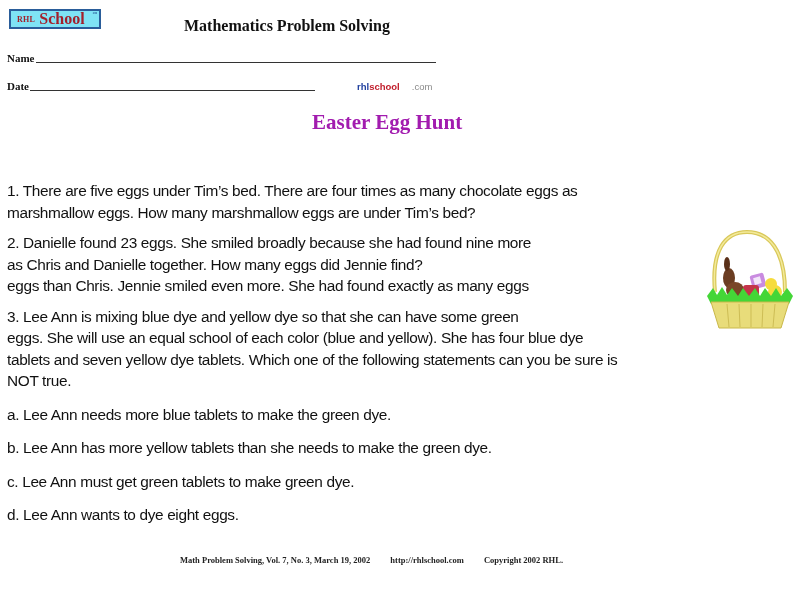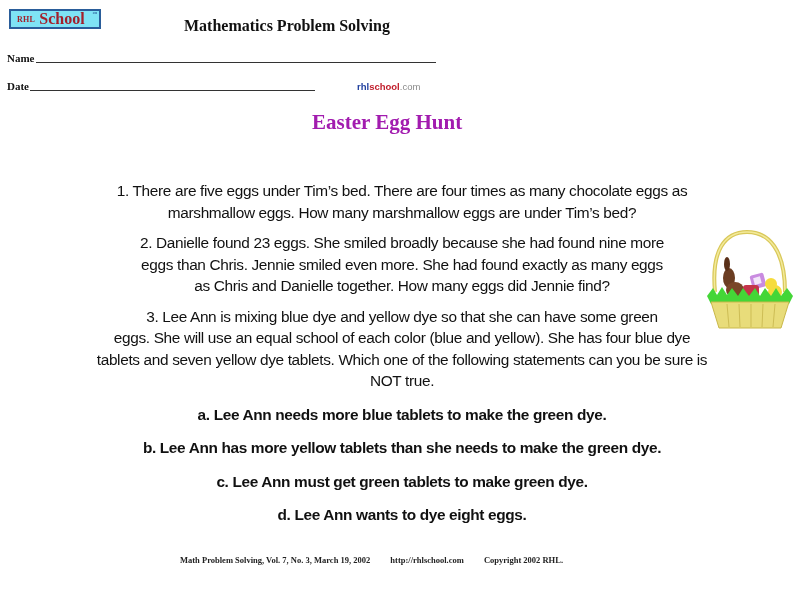--- a/index.html
+++ b/index.html
@@ -77,47 +77,46 @@
     .site-link {
       position: absolute;
       left: 357px;
       top: 81px;
       font-family: "Liberation Sans", sans-serif;
       font-weight: bold;
       font-size: 9.5px;
     }
     .site-link .p1 { color: #1f3f9e; }
     .site-link .p2 { color: #c2202e; }
-    .site-link .p3 { color: #8a8a8a; font-weight: normal; }
+    .site-link .p3 { color: #8a8a8a; font-weight: normal; padding-left: 12px; }
     .doc-title {
       position: absolute;
       left: 312px;
       top: 110px;
       font-family: "Liberation Serif", serif;
       font-weight: bold;
       font-size: 21px;
       color: #a21caf;
     }
     .content {
       position: absolute;
       left: 7px;
       top: 180px;
       width: 790px;
       font-family: "Liberation Sans", sans-serif;
       font-size: 15.4px;
       line-height: 21.5px;
       color: #111;
       letter-spacing: -0.35px;
-      text-align: center;
     }
     .para {
       margin: 0 0 9px 0;
     }
     .para .l { display: block; white-space: nowrap; }
-    .option { margin: 0 0 12px 0; white-space: nowrap; font-weight: bold; }
+    .option { margin: 0 0 12px 0; white-space: nowrap; }
     .basket {
       position: absolute;
       left: 705px;
       top: 230px;
       width: 90px;
       height: 100px;
     }
     .footer {
       position: absolute;
       left: 180px;
@@ -184,22 +183,22 @@
   <line x1="70" y1="74" x2="68" y2="97" stroke="#cdbd55" stroke-width="1"></line>
 </svg>
 
 <div class="content">
   <div class="para">
     <span class="l">1. There are five eggs under Tim’s bed. There are four times as many chocolate eggs as</span>
     <span class="l">marshmallow eggs. How many marshmallow eggs are under Tim’s bed?</span>
   </div>
   <div class="para">
     <span class="l">2. Danielle found 23 eggs. She smiled broadly because she had found nine more</span>
+    <span class="l">as Chris and Danielle together. How many eggs did Jennie find?</span>
     <span class="l">eggs than Chris. Jennie smiled even more. She had found exactly as many eggs</span>
-    <span class="l">as Chris and Danielle together. How many eggs did Jennie find?</span>
   </div>
   <div class="para" style="margin-bottom:12px;">
     <span class="l">3. Lee Ann is mixing blue dye and yellow dye so that she can have some green</span>
     <span class="l">eggs. She will use an equal school of each color (blue and yellow). She has four blue dye</span>
     <span class="l">tablets and seven yellow dye tablets. Which one of the following statements can you be sure is</span>
     <span class="l">NOT true.</span>
   </div>
   <div class="option">a. Lee Ann needs more blue tablets to make the green dye.</div>
   <div class="option">b. Lee Ann has more yellow tablets than she needs to make the green dye.</div>
   <div class="option">c. Lee Ann must get green tablets to make green dye.</div>

